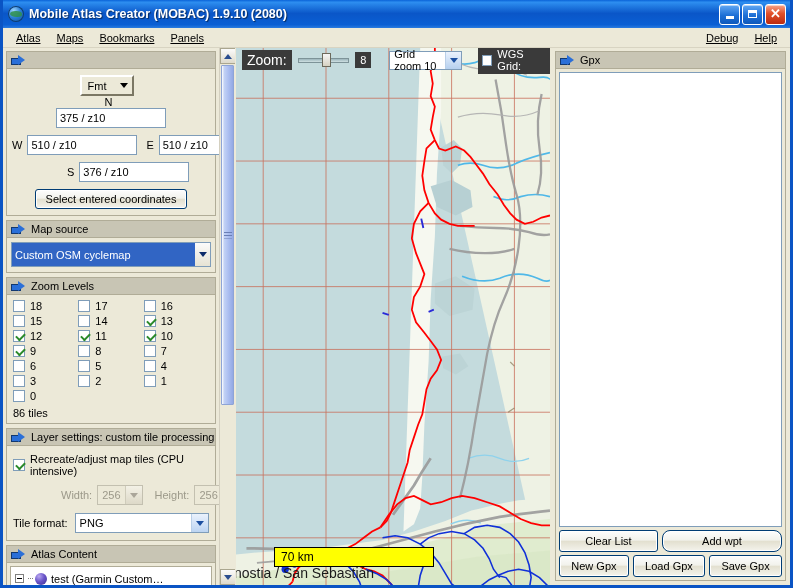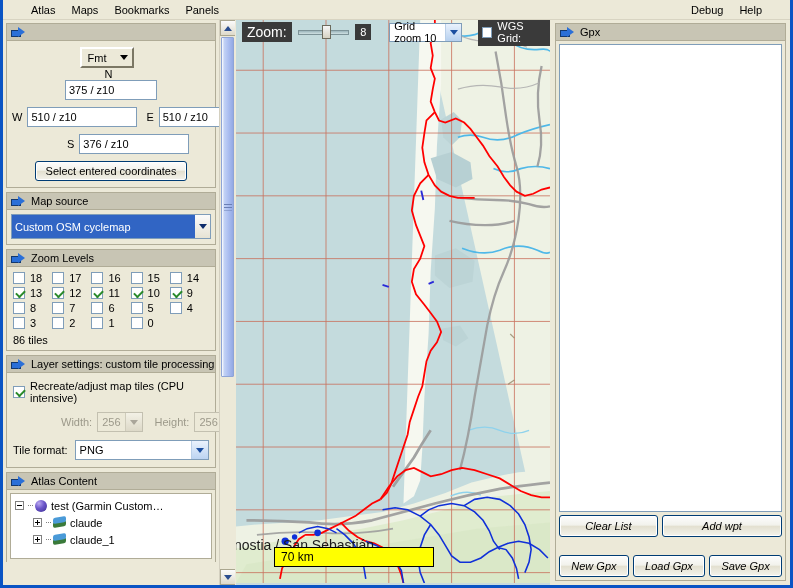--- a/index.html
+++ b/index.html
@@ -57,23 +57,24 @@
   .tb-btn.close { background: linear-gradient(180deg,#f7a58a,#e2502a 45%,#bb2b10); border-color:#fff;}
   .tb-btn .glyph-min { width:8px; height:3px; background:#fff; margin-top:7px; }
   .tb-btn .glyph-max { width:9px; height:8px; border:1px solid #fff; border-top-width:3px; }
   .tb-btn .glyph-close { font-size:13px; font-family:"Liberation Sans",sans-serif; margin-top:-2px;}
 
   
   #menubar {
     flex: 0 0 20px;
     background: #ece9d8;
     display: flex; align-items: center;
-    padding: 0 20px;
+    padding: 0 5px;
     font-size: 11px; color: #000;
     border-bottom: 1px solid #d8d4c2;
+    text-decoration: underline;
   }
   #menubar .mi { padding: 2px 8px; cursor: default; }
   #menubar .spacer { flex: 1 1 auto; }
 
   
   #main {
     flex: 1 1 auto;
     display: flex;
     background: #ece9d8;
     overflow: hidden;
@@ -126,21 +127,21 @@
     padding: 0 4px 0 6px; font-size: 11px; margin-right: 9px;
   }
   .fmt-btn .caret { width:0;height:0;border-left:4px solid transparent;border-right:4px solid transparent;border-top:5px solid #000; margin-left:6px;}
   .lbl { font-size: 11px; padding: 0 5px 0 0; }
   .txtin {
     border: 1px solid #7f9db9; background: #fff;
     height: 20px; font-size: 11px; padding: 1px 3px;
     font-family: "Liberation Sans", sans-serif;
     color:#000;
   }
-  #n-field { width: 92px; }
+  #n-field { width: 110px; }
   #w-field { width: 110px; }
   #e-field { width: 95px; }
   #s-field { width: 110px; }
   .btnbar { display:flex; justify-content:center; margin-top:2px;}
   .xp-button {
     border: 1px solid #003c74; border-radius: 3px;
     background: linear-gradient(180deg,#fdfdfd 0%,#f2f2ec 45%,#e3e0d0 52%,#f4f3ec 100%);
     padding: 3px 10px; font-size: 11px; cursor: default;
     box-shadow: inset 0 0 0 1px #fff;
     color:#000;
@@ -171,21 +172,21 @@
     width:17px;flex:0 0 17px;display:flex;align-items:center;justify-content:center;
     background:linear-gradient(180deg,#eaf2fd,#bcd4f2);
     border-left:1px solid #b9cfe8;
   }
   .combo-box.disabled { border-color:#c3c0b0; background:#ece9d8; }
   .combo-box.disabled .val{color:#9c998a;}
   .combo-box.disabled .arrowbox{background:linear-gradient(180deg,#f3f1e6,#ddd9c8);border-left-color:#cfccbb;}
   .combo-box.disabled .dncaret{border-top-color:#aaa69a;}
 
   
-  .zl-grid { display: grid; grid-template-columns: repeat(5, 1fr); row-gap: 3px; }
+  .zl-grid { display: grid; grid-template-columns: repeat(3, 1fr); row-gap: 3px; }
   .zl-cell { display:flex; align-items:center; font-size:11px; }
   .cb {
     width: 12px; height: 12px; border:1px solid #7f9db9; background:#fff;
     margin-right: 5px; flex:0 0 12px; position:relative;
   }
   .cb.checked::after{
     content:''; position:absolute; left:2px; top:2px; width:7px; height:4px;
     border-left:2px solid #2a8a2a; border-bottom:2px solid #2a8a2a;
     transform: rotate(-45deg);
   }
@@ -306,31 +307,46 @@
     width: 240px; flex: 0 0 240px;
     background:#ece9d8;
     display:flex; flex-direction:column;
     padding: 3px 4px 4px 4px;
     border-left:1px solid #ece9d8;
   }
   #gpx-group { display:flex; flex-direction:column; flex:1 1 auto; border:1px solid #b0ac97; }
   #gpx-list{
     flex:1 1 auto; background:#fff; border:1px solid #7f9db9; margin:3px;
   }
-  .gpx-btn-rows{ padding:0 3px 3px 3px; display:flex; flex-direction:column; gap:18px;font-style:italic; }
+  .gpx-btn-rows{ padding:0 3px 3px 3px; display:flex; flex-direction:column; gap:3px; }
   .gpx-row{ display:flex; gap:4px; }
   .gpx-row .xp-button{ flex:1 1 auto; text-align:center; padding:4px 2px; }
-  #btn-addwpt { flex: 1.6 1 auto !important; }
+  #btn-addwpt { flex: 1.6 1 auto !important; border-radius: 8px; }
   #btn-clear  { flex: 1 1 auto !important; }
 </style>
 </head>
 <body>
 
 <div id="window">
 
+  <div id="titlebar">
+    <div class="tb-icon"></div>
+    <div id="title-text">Mobile Atlas Creator (MOBAC) 1.9.10 (2080)</div>
+    <div class="tb-buttons">
+      <div class="tb-btn min">
+          <span class="glyph-min"></span>
+        </div>
+      <div class="tb-btn max">
+          <span class="glyph-max"></span>
+        </div>
+      <div class="tb-btn close">
+          <span class="glyph-close">✕</span>
+        </div>
+    </div>
+  </div>
 
   <div id="menubar">
     <div class="mi">Atlas</div>
     <div class="mi">Maps</div>
     <div class="mi">Bookmarks</div>
     <div class="mi">Panels</div>
     <div class="spacer"></div>
     <div class="mi">Debug</div>
     <div class="mi">Help</div>
   </div>

